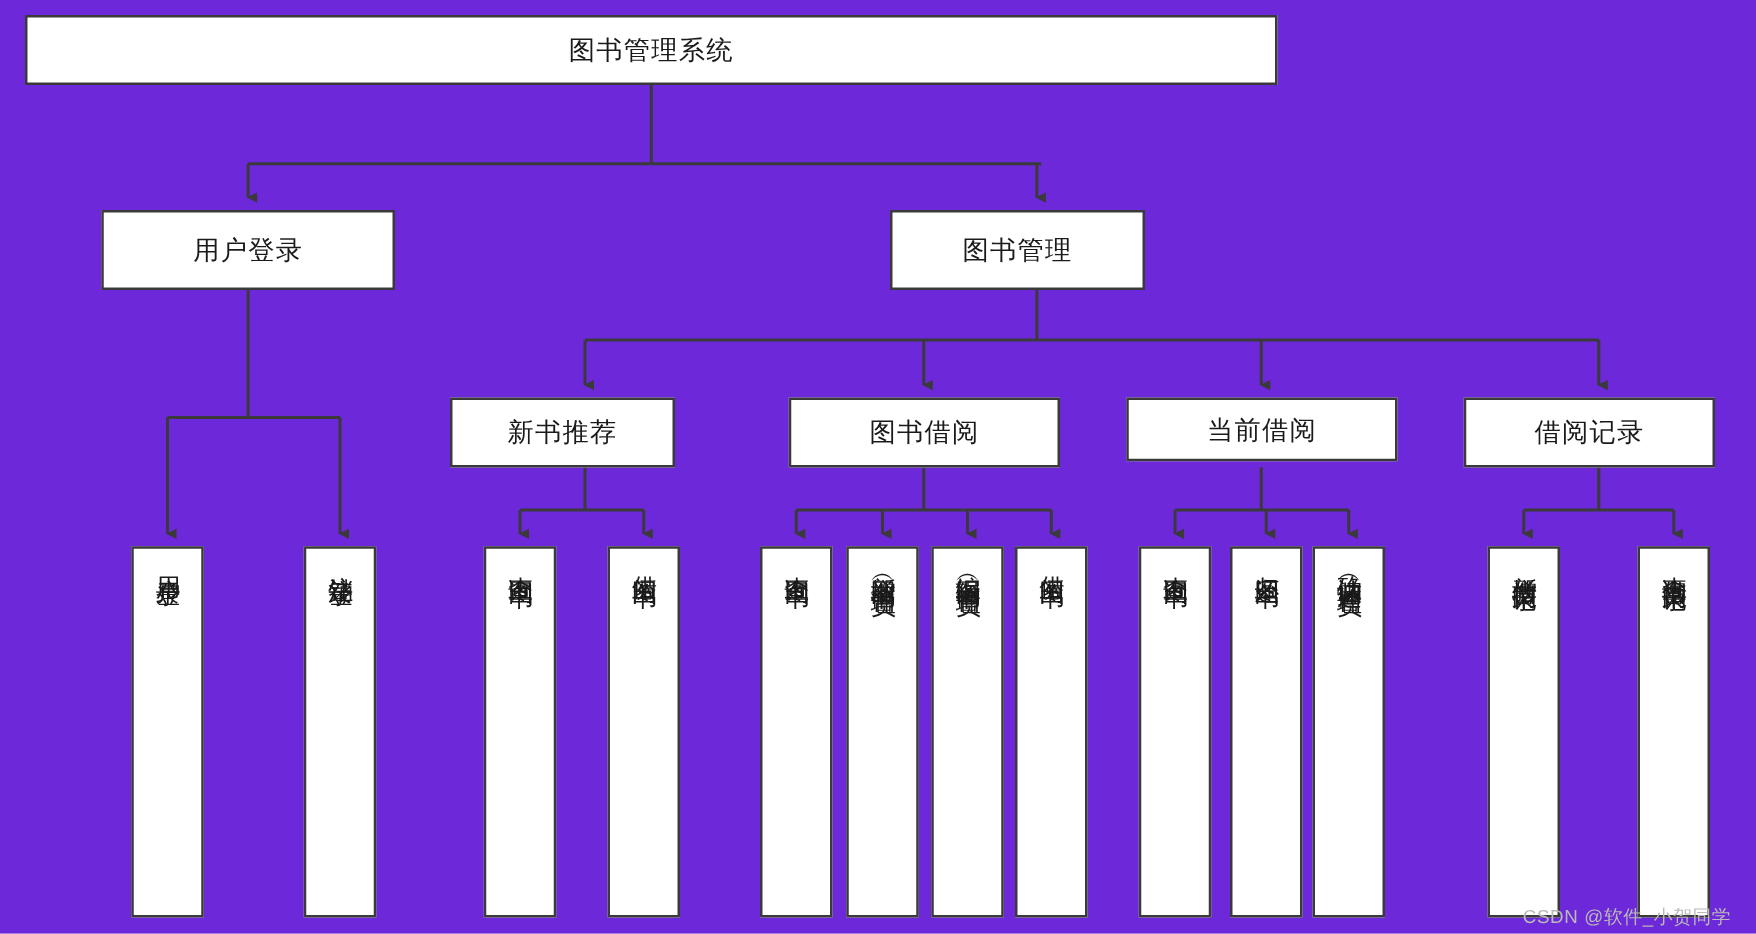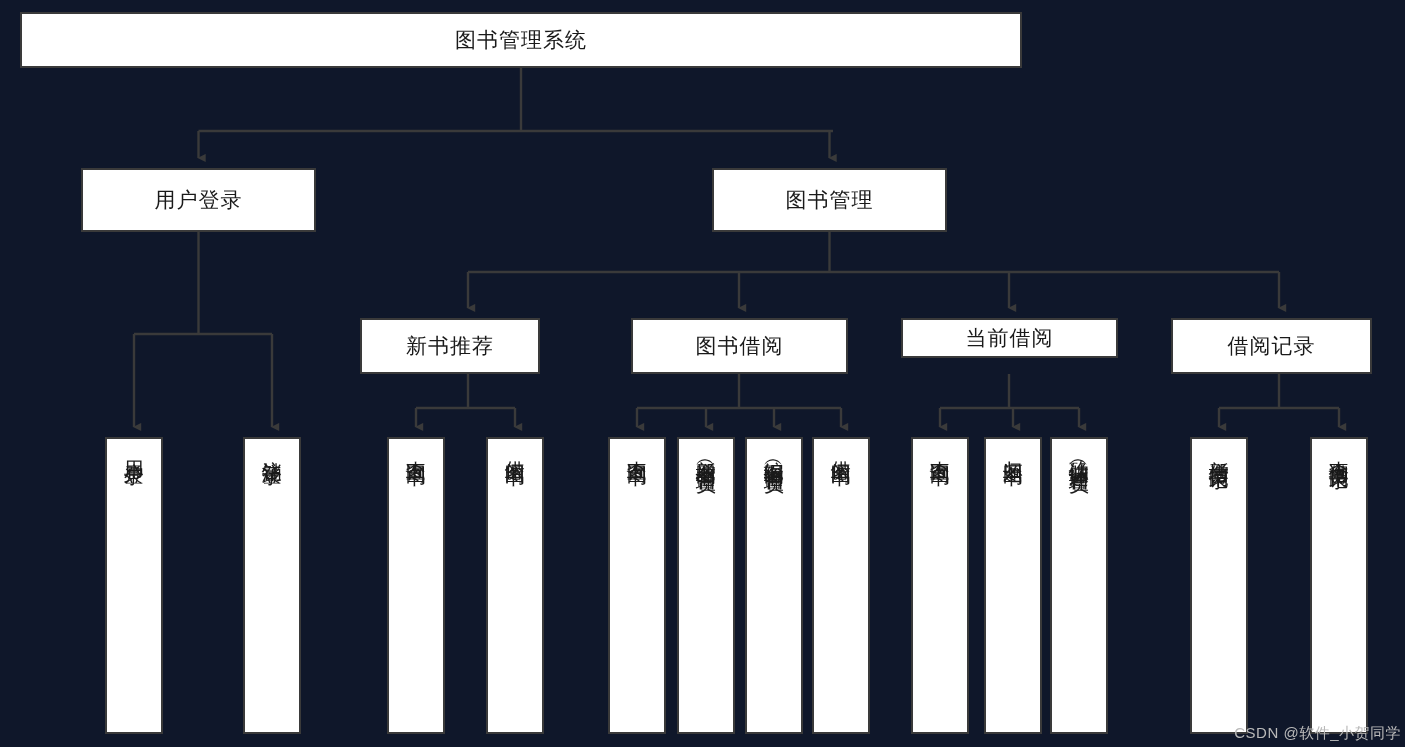--- a/index.html
+++ b/index.html
@@ -8,21 +8,21 @@
     padding: 0;
     background: #ffffff;
   }
   body {
     font-family: "Liberation Sans", "DejaVu Sans", sans-serif;
   }
   #canvas {
     position: relative;
     width: 1405px;
     height: 747px;
-    background: #0f172a;
+    background: #6d28d9;
     overflow: hidden;
   }
   svg.wires {
     position: absolute;
     left: 0;
     top: 0;
     width: 1405px;
     height: 747px;
     pointer-events: none;
   }
@@ -52,21 +52,21 @@
     line-height: 1.42;
     letter-spacing: 2px;
     white-space: nowrap;
     color: #1a1a1a;
   }
   .leaf-title .vtext {
     display: block;
   }
   .watermark {
     position: absolute;
-    right: 4px;
+    right: 20px;
     bottom: 4px;
     font-size: 15px;
     color: #b9b9b9;
     letter-spacing: 0.5px;
     white-space: nowrap;
     margin-left: 48px;
   }
 </style>
 </head>
 <body>
@@ -123,31 +123,31 @@
     </g>
   </svg>
 
   <div class="node horiz" style="left:20px; top:12px; width:1002px; height:56px;">
     <span>图书管理系统</span>
   </div>
 
   <div class="node horiz" style="left:81px; top:168px; width:235px; height:64px;">
     <span>用户登录</span>
   </div>
-  <div class="node horiz" style="left:712px; top:168px; width:235px; height:64px;">
+  <div class="node horiz" style="left:712px; top:168px; width:204px; height:64px;">
     <span>图书管理</span>
   </div>
 
   <div class="node horiz" style="left:360px; top:318px; width:180px; height:56px;">
     <span>新书推荐</span>
   </div>
   <div class="node horiz" style="left:631px; top:318px; width:217px; height:56px;">
     <span>图书借阅</span>
   </div>
-  <div class="node horiz" style="left:901px; top:318px; width:217px; height:40px;">
+  <div class="node horiz" style="left:901px; top:318px; width:217px; height:51px;">
     <span>当前借阅</span>
   </div>
   <div class="node horiz" style="left:1171px; top:318px; width:201px; height:56px;">
     <span>借阅记录</span>
   </div>
 
   <div class="node leaf leaf-title" style="left:105px; top:437px; width:58px; height:297px;">
     <span class="vtext">用户登录</span>
   </div>
   <div class="node leaf leaf-title" style="left:243px; top:437px; width:58px; height:297px;">

